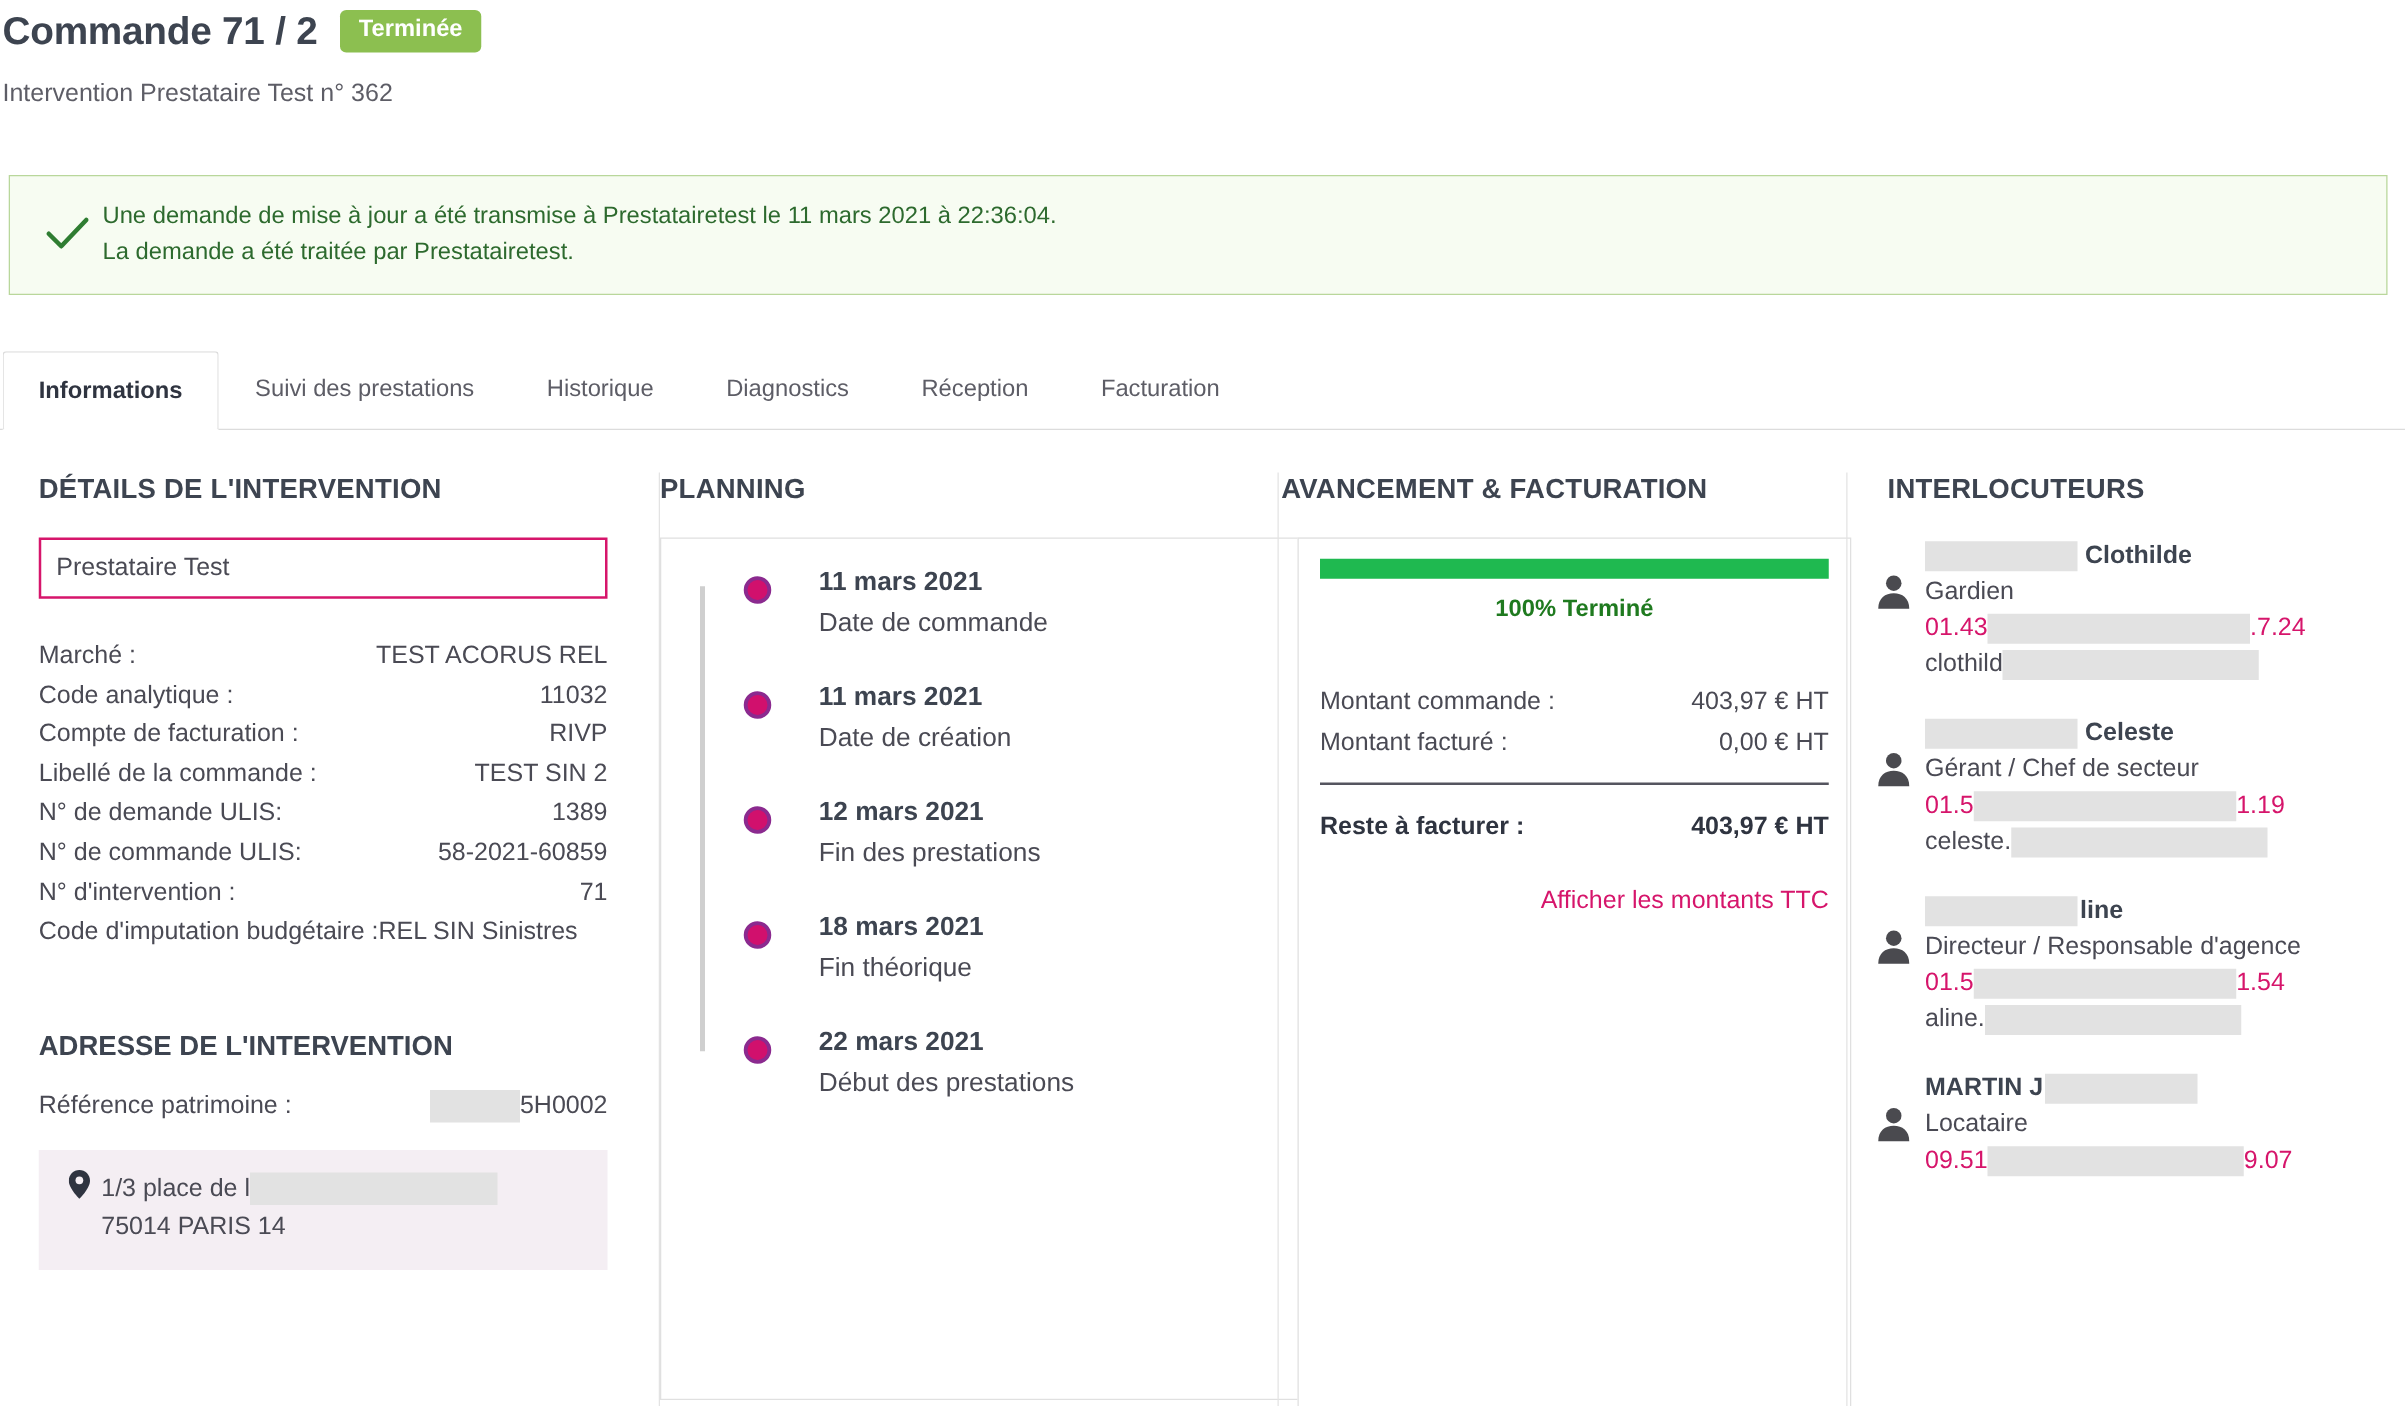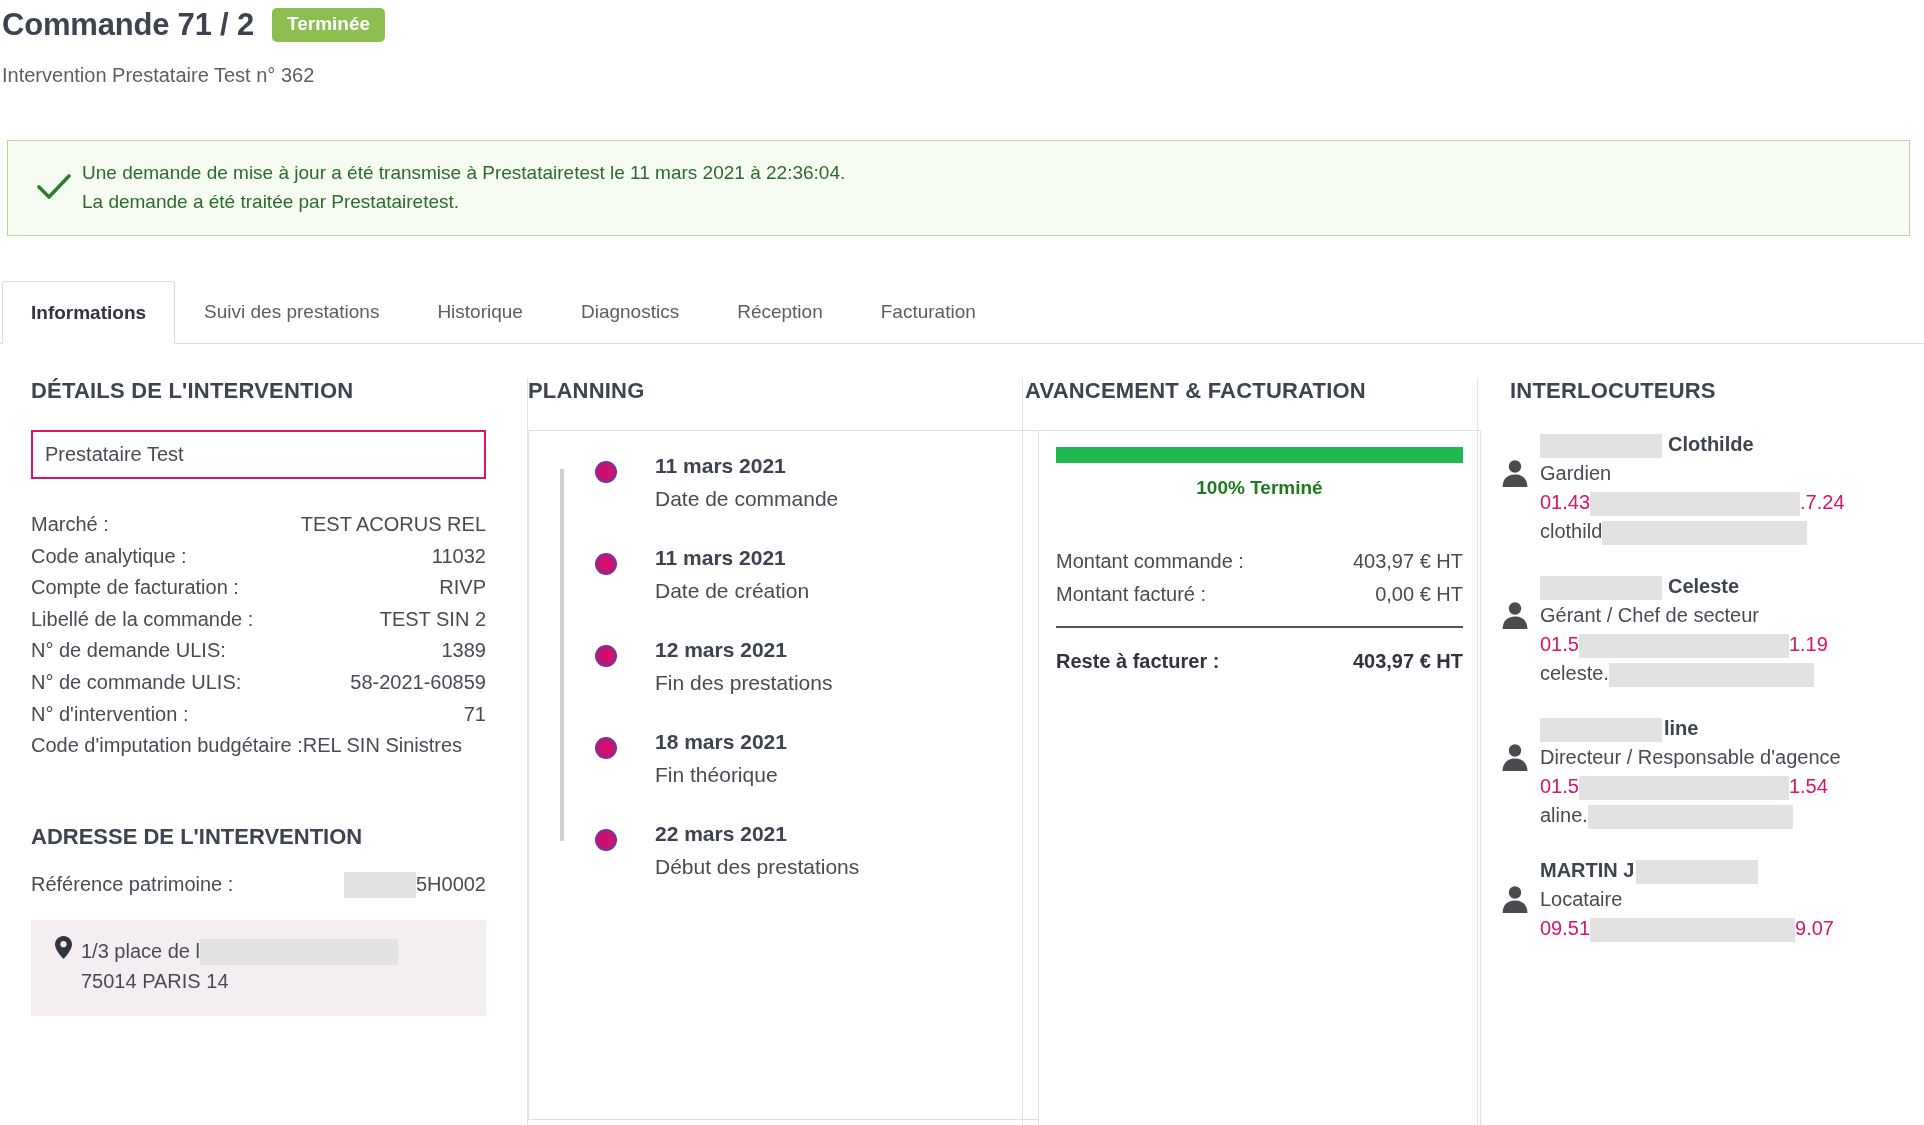--- a/index.html
+++ b/index.html
@@ -342,20 +342,21 @@
           </div>
           <div class="amt-row">
             <span class="k">Montant facturé :</span>
             <span class="v">0,00 € HT</span>
           </div>
           <div class="amt-sep"></div>
           <div class="amt-row total">
             <span class="k">Reste à facturer :</span>
             <span class="v">403,97 € HT</span>
           </div>
+          <div class="ttc-link">Afficher les montants TTC</div>
         </div>
       </div>
     </div>
 
     <div class="col col-interloc">
       <div class="col-head">INTERLOCUTEURS</div>
       <div class="people">
 
 
         <div class="person">

